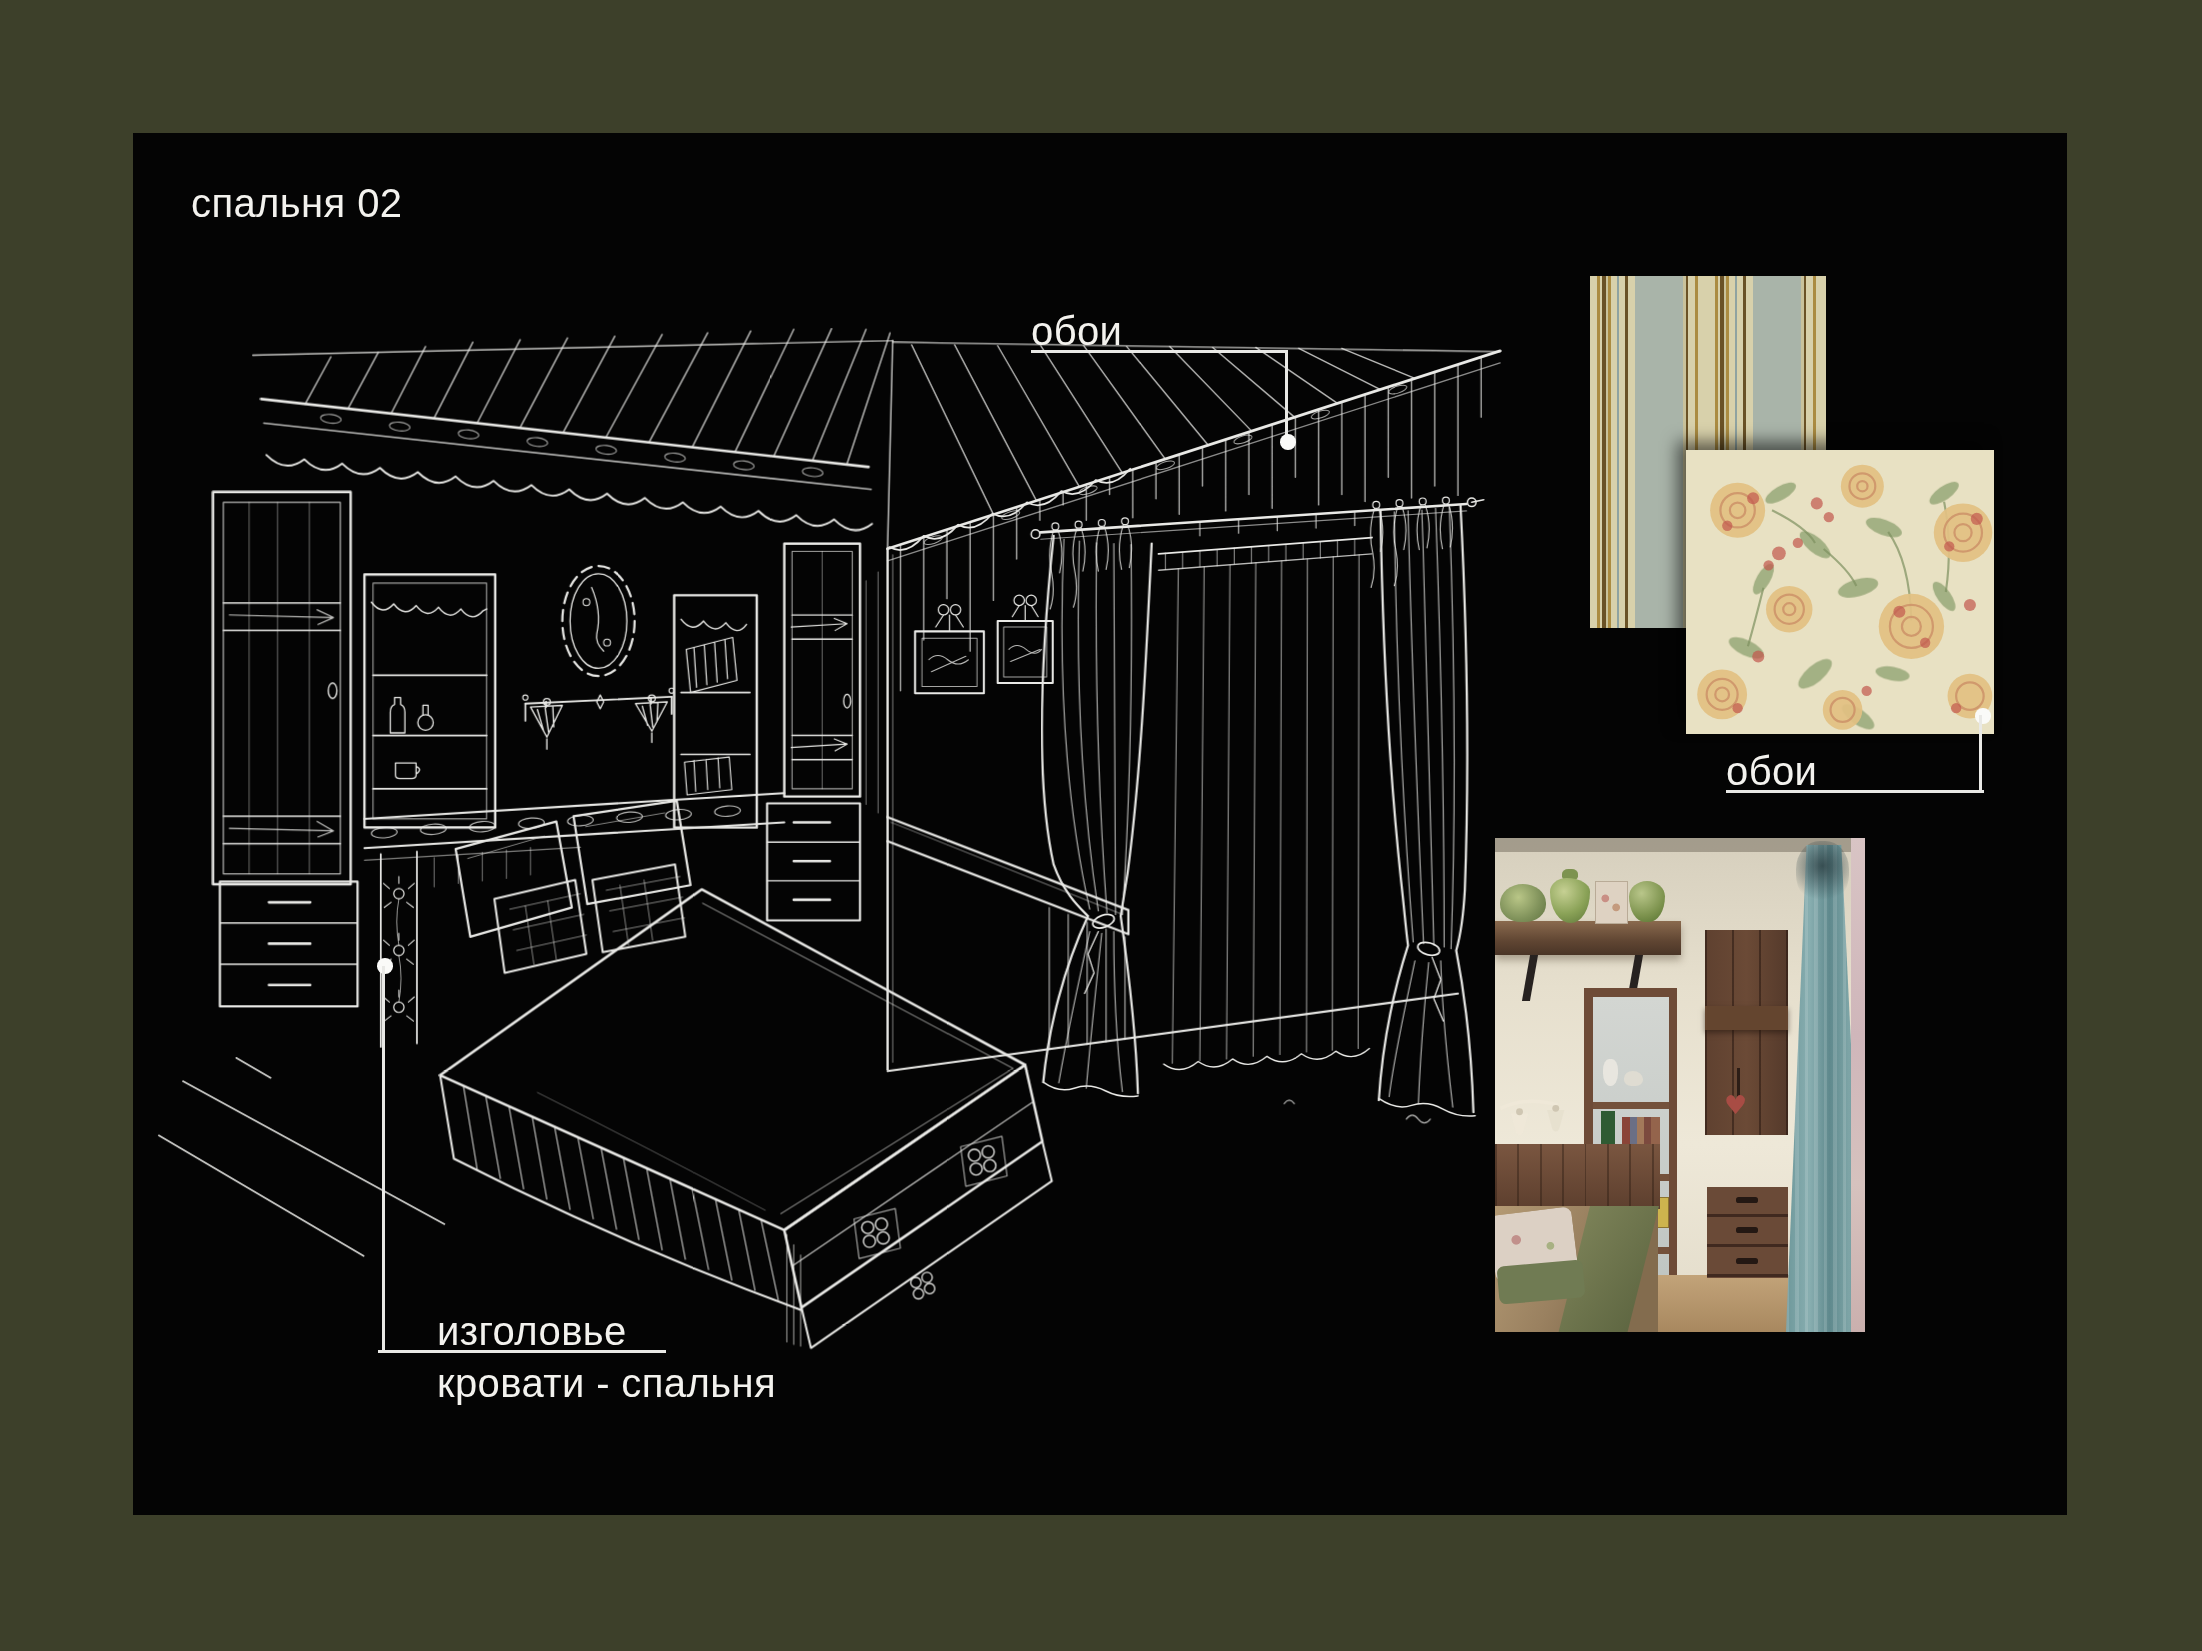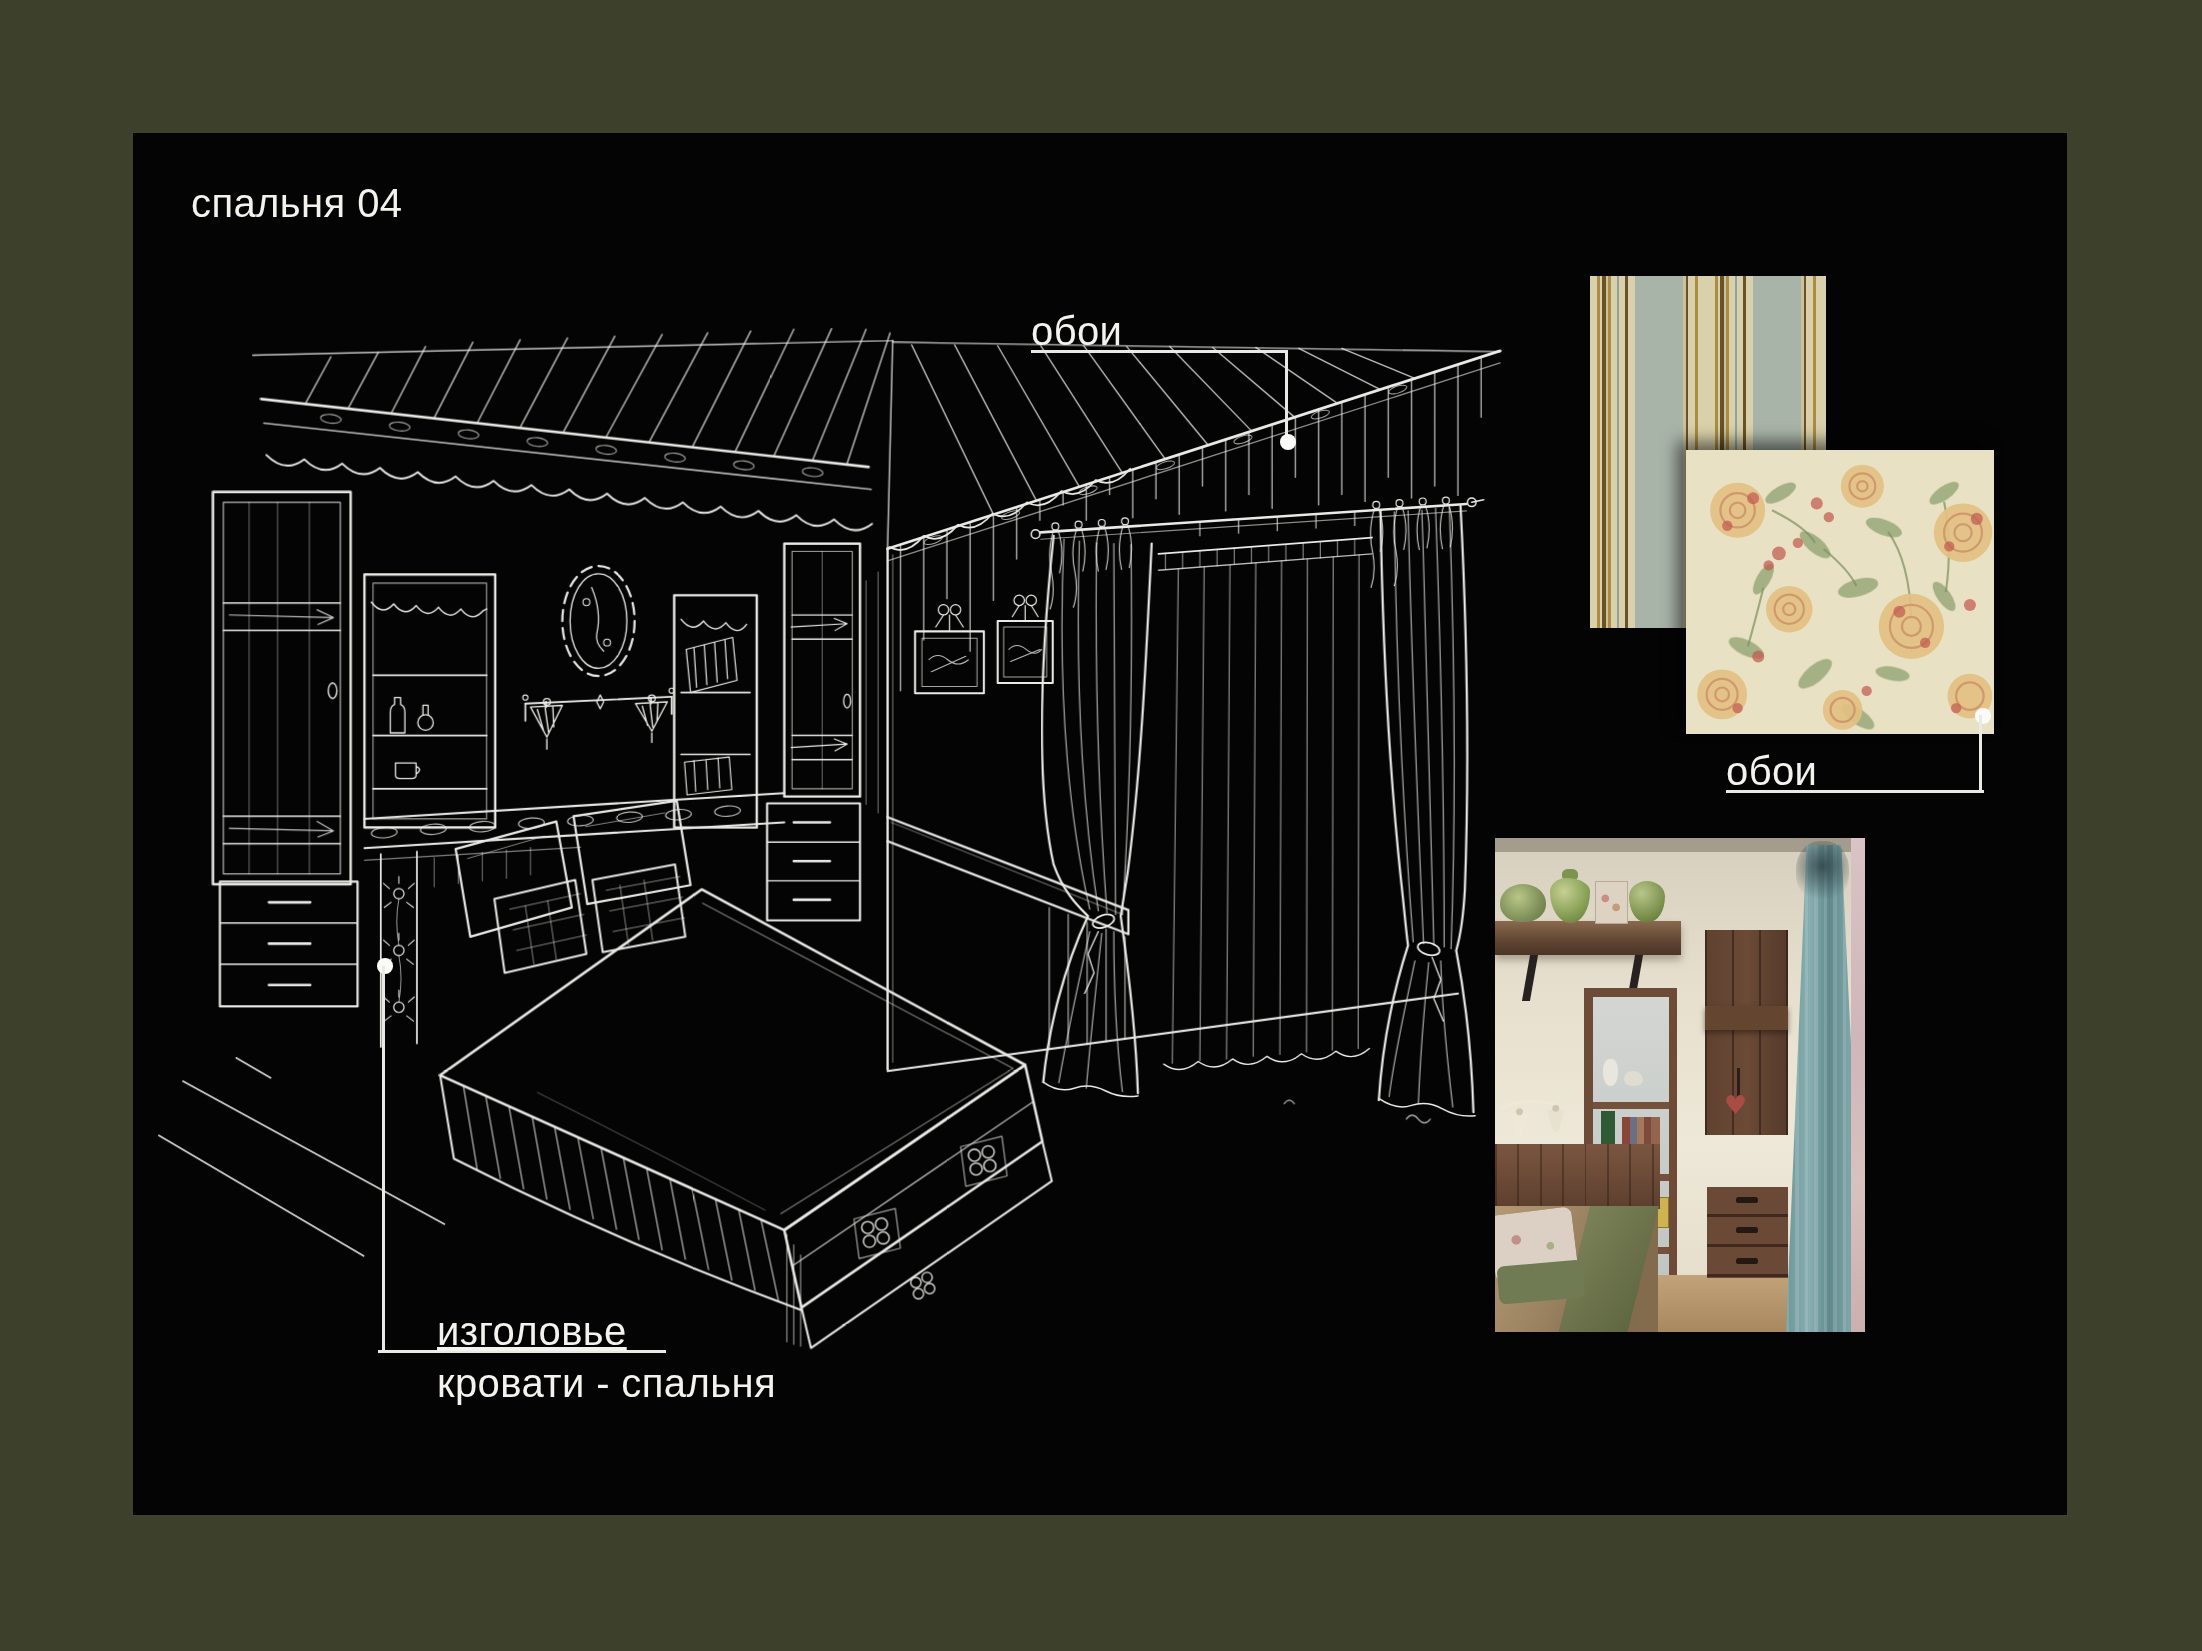--- a/index.html
+++ b/index.html
@@ -82,21 +82,21 @@
     background:radial-gradient(circle at 50% 40%,rgba(46,66,70,.85),rgba(46,66,70,0) 75%);}
   .p-pink{left:356px;top:0;width:13.8px;height:494px;
     background:linear-gradient(180deg,#d8c4c4,#cfb6ba 40%,#d6c2be 70%,#cab0ae);}
 </style>
 </head>
 <body>
 
 <div class="board">
   <div class="canvas">
 
-    <div class="label" style="left:58px;top:48px;">спальня 04</div>
+    <div class="label" style="left:58px;top:48px;">спальня 02</div>
 
     <svg class="sketch" viewBox="0 0 2248 1606">
       <g stroke="#f4f4f1" fill="none" stroke-linecap="round" stroke-linejoin="round" opacity="0.96">
 
         <g>
           <path d="M139,258 L883,241" stroke-width="1.6" opacity=".85"></path>
           <path d="M883,241 L877,483" stroke-width="1.8" opacity=".8"></path>
           <path d="M883,243 L1589,254" stroke-width="1.6" opacity=".85"></path>
           <path d="M149,309 L855,388" stroke-width="3"></path>
           <path d="M152,337 L858,414" stroke-width="1.8" opacity=".8"></path>
@@ -291,21 +291,21 @@
     </svg>
 
     <div class="label" style="left:898px;top:176px;">обои</div>
     <div class="cl-line" style="left:898px;top:217px;width:256px;height:2.6px;"></div>
     <div class="cl-line" style="left:1152px;top:217px;width:2.6px;height:88px;"></div>
     <div class="cl-dot" style="left:1147px;top:301px;"></div>
 
     <div class="cl-dot" style="left:244px;top:825px;"></div>
     <div class="cl-line" style="left:249px;top:833px;width:2.6px;height:387px;"></div>
     <div class="cl-line" style="left:245px;top:1217px;width:288px;height:2.6px;"></div>
-    <div class="label" style="left:304px;top:1176px;text-decoration:underline;">изголовье</div>
+    <div class="label" style="left:304px;top:1176px;">изголовье</div>
     <div class="label" style="left:304px;top:1228px;">кровати - спальня</div>
 
     <div class="swatch swatch-striped"></div>
     <div class="swatch swatch-floral">
       <svg viewBox="0 0 358 330">
         <rect width="358" height="330" fill="#e8e1c3"></rect>
         <g fill="#8da06f" opacity=".75">
           <ellipse cx="110" cy="50" rx="20" ry="8" transform="rotate(-30 110 50)"></ellipse>
           <ellipse cx="150" cy="110" rx="22" ry="9" transform="rotate(40 150 110)"></ellipse>
           <ellipse cx="90" cy="150" rx="20" ry="8" transform="rotate(-60 90 150)"></ellipse>

